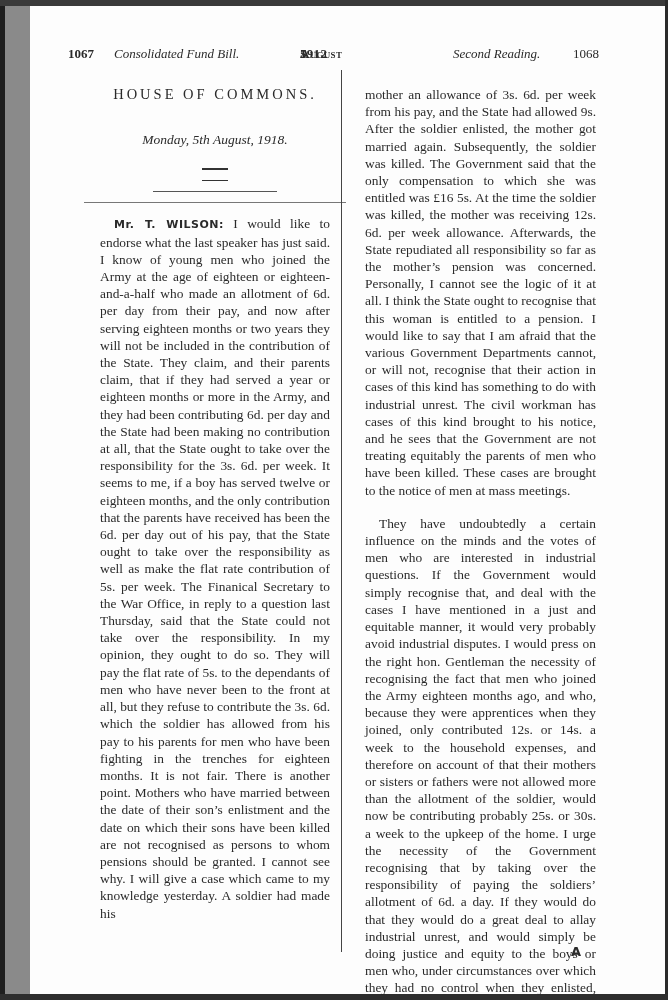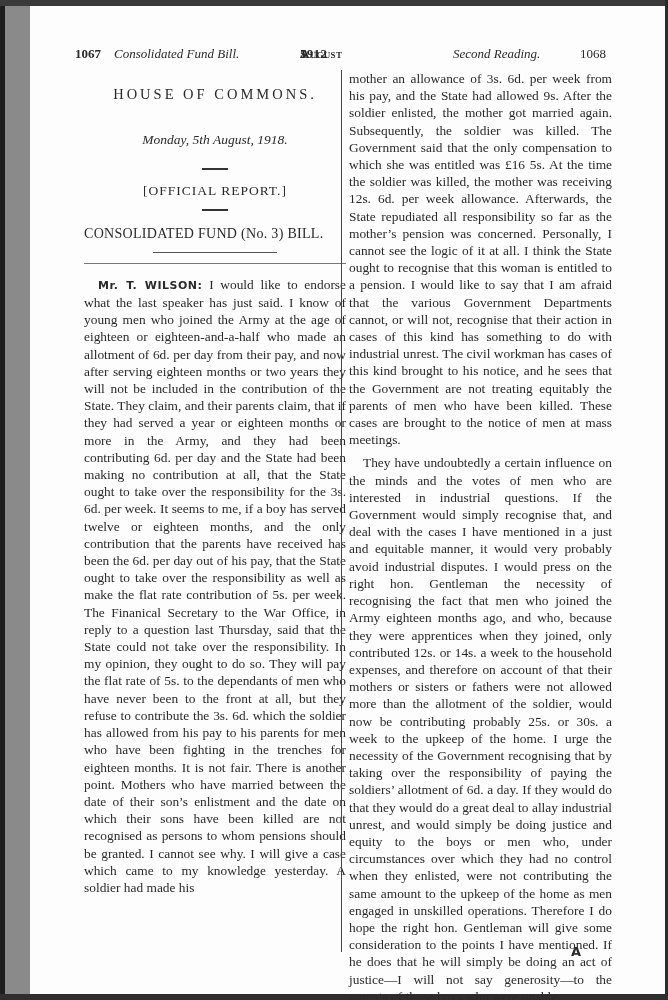--- a/index.html
+++ b/index.html
@@ -6,39 +6,39 @@
   body { width:668px; height:1000px; position:relative; overflow:hidden; background:#ffffff; font-family:"DejaVu Serif", "Liberation Serif", serif; color:#2a2a2a; }
   .topbar { position:absolute; left:0; top:0; width:668px; height:6px; background:#3a3a3a; }
   .leftstrip { position:absolute; left:0; top:0; width:30px; height:1000px; background:#8a8a8a; }
   .leftedge { position:absolute; left:0; top:0; width:5px; height:1000px; background:#1e1e1e; }
   .rightedge { position:absolute; right:0; top:0; width:3px; height:1000px; background:#2a2a2a; }
   .bottombar { position:absolute; left:0; bottom:0; width:668px; height:6px; background:#2e2e2e; }
   .page { position:absolute; left:30px; top:6px; width:635px; height:988px; background:#fdfdfd; }
 
   .runhead { position:absolute; top:46px; left:68px; width:546px; height:16px; font-family:"Liberation Serif", serif; font-size:13px; }
   .runhead span { position:absolute; top:0; white-space:nowrap; }
-  .rh-colL { left:7px; font-weight:bold; }
+  .rh-colL { left:0; font-weight:bold; }
   .rh-left { left:46px; font-style:italic;text-align:right; }
   .rh-date { left:232px; font-weight:bold; letter-spacing:0.3px; }
   .rh-date .sc { font-variant:small-caps; }
   .rh-right { left:385px; font-style:italic; }
-  .rh-colR { right:8px; }
+  .rh-colR { right:15px; }
 
   .col { position:absolute; font-family:"Liberation Serif", serif; font-size:13.4px; line-height:17.2px; text-align:justify; }
   .colL { left:84px; top:78px; width:262px; }
   .colR { left:349px; top:70px; width:263px; }
   .divider { position:absolute; left:341px; top:70px; width:1px; height:882px; background:#444; }
 
   .house { text-align:center; font-size:14.5px; letter-spacing:3px; margin-top:8px; }
   .date { text-align:center; font-style:italic; font-size:13.5px; margin-top:28px; }
   .rule-short { width:26px; height:1.5px; background:#333; margin:20px auto 0; }
   .rule-short2 { width:26px; height:1.5px; background:#333; margin:10px auto 0; }
   .official { text-align:center; font-size:13.5px; letter-spacing:1px; margin-top:12px; }
   .bill { font-size:14px; letter-spacing:0.3px; margin-top:14px; white-space:nowrap; }
-  .para { text-indent:14px; margin:0; }
+  .para { text-indent:14px; margin:16px; }
   .motion { margin-top:2px; letter-spacing:0.2px; }
   .rule-mid { width:124px; height:1px; background:#555; margin:10px auto 0; }
   .continuation { font-weight:bold; font-size:13.4px; margin-top:16px; text-indent:14px; line-height:17px; }
   .rule-long { width:262px; height:1px; background:#777; margin:10px 0 0; }
   .speech { margin-top:12px; }
   .speaker { font-family:"DejaVu Sans", "Liberation Sans", sans-serif; font-weight:bold; font-size:11px; letter-spacing:0.5px; }
   .p2 { margin-top:6px; }
   .sig { position:absolute; left:571px; top:944px; font-family:"DejaVu Sans", "Liberation Sans", sans-serif; font-size:13px; font-weight:bold; }
 </style>
 </head>
@@ -60,23 +60,21 @@
       <span> 1912</span>
     </span>
   <span class="rh-right">Second Reading.</span>
   <span class="rh-colR">1068</span>
 </div>
 
 <div class="col colL">
   <div class="house">HOUSE OF COMMONS.</div>
   <div class="date">Monday, 5th August, 1918.</div>
   <div class="rule-short"></div>
-  <div class="official">[OFFICIAL REPORT.]</div>
   <div class="rule-short2"></div>
-  <div class="bill">CONSOLIDATED FUND (No. 3) BILL.</div>
   <div class="rule-mid"></div>
   <div class="rule-long"></div>
   <p class="para speech"><span class="speaker">Mr. T. WILSON:</span><span> I would like to endorse what the last speaker has just said. I know of young men who joined the Army at the age of eighteen or eighteen-and-a-half who made an allotment of 6d. per day from their pay, and now after serving eighteen months or two years they will not be included in the contribution of the State.  They claim, and their parents claim, that if they had served a year or eighteen months or more in the Army, and they had been contributing 6d. per day and the State had been making no contribution at all, that the State ought to take over the responsibility for the 3s. 6d. per week.  It seems to me, if a boy has served twelve or eighteen months, and the only contribution that the parents have received has been the 6d. per day out of his pay, that the State ought to take over the responsibility as well as make the flat rate contribution of 5s. per week.  The Finanical Secretary to the War Office, in reply to a question last Thursday, said that the State could not take over the responsibility.  In my opinion, they ought to do so.  They will pay the flat rate of 5s. to the dependants of men who have never been to the front at all, but they refuse to contribute the 3s. 6d. which the soldier has allowed from his pay to his parents for men who have been fighting in the trenches for eighteen months.  It is not fair.  There is another point.  Mothers who have married between the date of their son’s enlistment and the date on which their sons have been killed are not recognised as persons to whom pensions should be granted.  I cannot see why.  I will give a case which came to my knowledge yesterday.  A soldier had made his</span></p>
 </div>
 
 <div class="divider"></div>
 
 <div class="col colR">
   <p class="para" style="text-indent:0">mother an allowance of 3s. 6d. per week from his pay, and the State had allowed 9s.  After the soldier enlisted, the mother got married again.  Subsequently, the soldier was killed.  The Government said that the only compensation to which she was entitled was £16 5s.  At the time the soldier was killed, the mother was receiving 12s. 6d. per week allowance.  Afterwards, the State repudiated all responsibility so far as the mother’s pension was concerned.  Personally, I cannot see the logic of it at all.  I think the State ought to recognise that this woman is entitled to a pension.  I would like to say that I am afraid that the various Government Departments cannot, or will not, recognise that their action in cases of this kind has something to do with industrial unrest.  The civil workman has cases of this kind brought to his notice, and he sees that the Government are not treating equitably the parents of men who have been killed.  These cases are brought to the notice of men at mass meetings.</p>
   <p class="para p2">They have undoubtedly a certain influence on the minds and the votes of men who are interested in industrial questions.  If the Government would simply recognise that, and deal with the cases I have mentioned in a just and equitable manner, it would very probably avoid industrial disputes.  I would press on the right hon. Gentleman the necessity of recognising the fact that men who joined the Army eighteen months ago, and who, because they were apprentices when they joined, only contributed 12s. or 14s. a week to the household expenses, and therefore on account of that their mothers or sisters or fathers were not allowed more than the allotment of the soldier, would now be contributing probably 25s. or 30s. a week to the upkeep of the home.  I urge the necessity of the Government recognising that by taking over the responsibility of paying the soldiers’ allotment of 6d. a day.  If they would do that they would do a great deal to allay industrial unrest, and would simply be doing justice and equity to the boys or men who, under circumstances over which they had no control when they enlisted, were not contributing the same amount to the upkeep of the home as men engaged in unskilled operations.  Therefore I do hope the right hon. Gentleman will give some consideration to the points I have mentioned.  If he does that he will simply be doing an act of justice—I will not say generosity—to the parents of those boys who were unable,</p>

